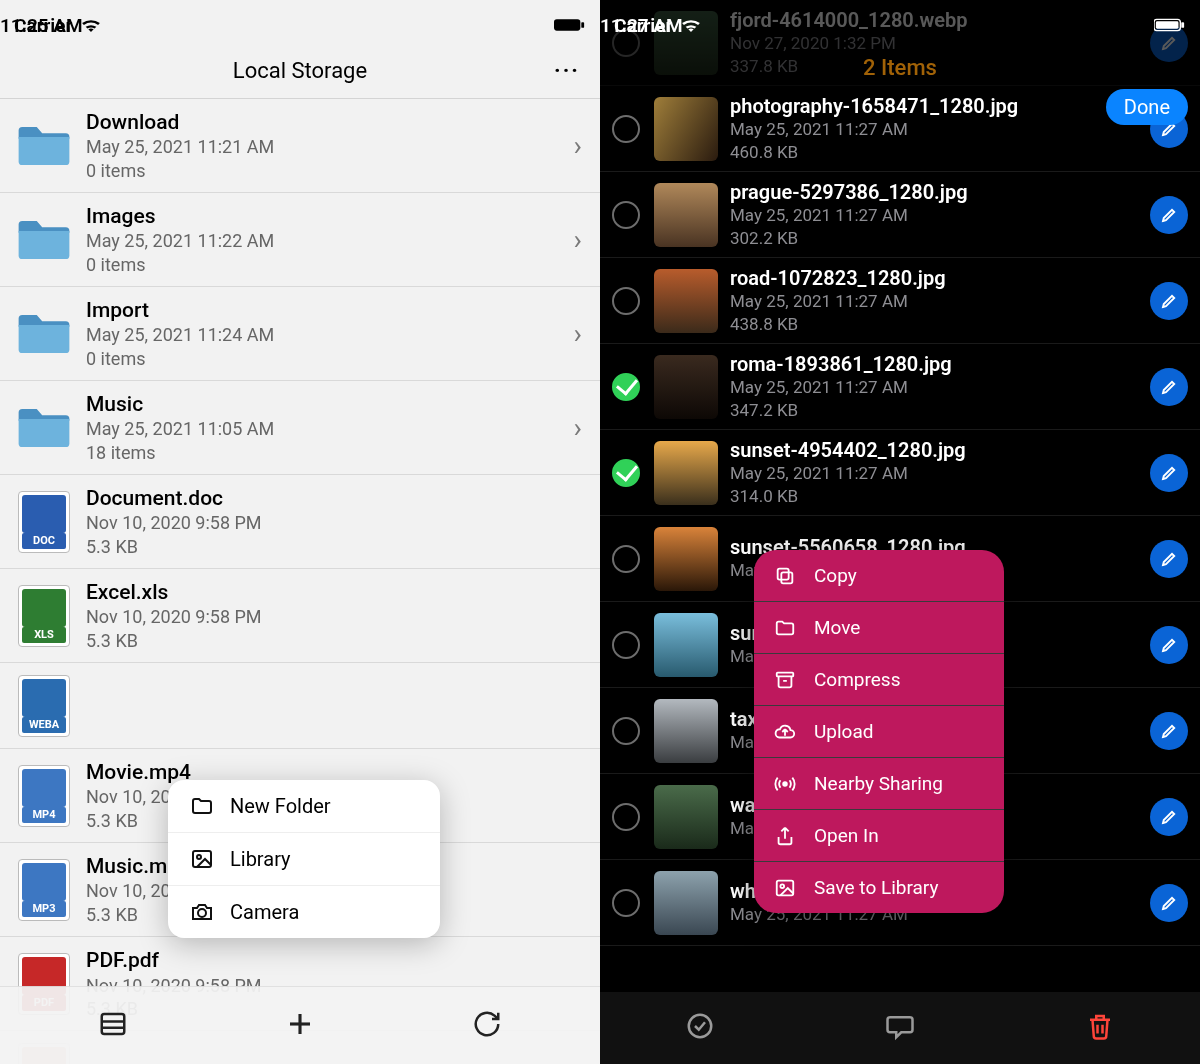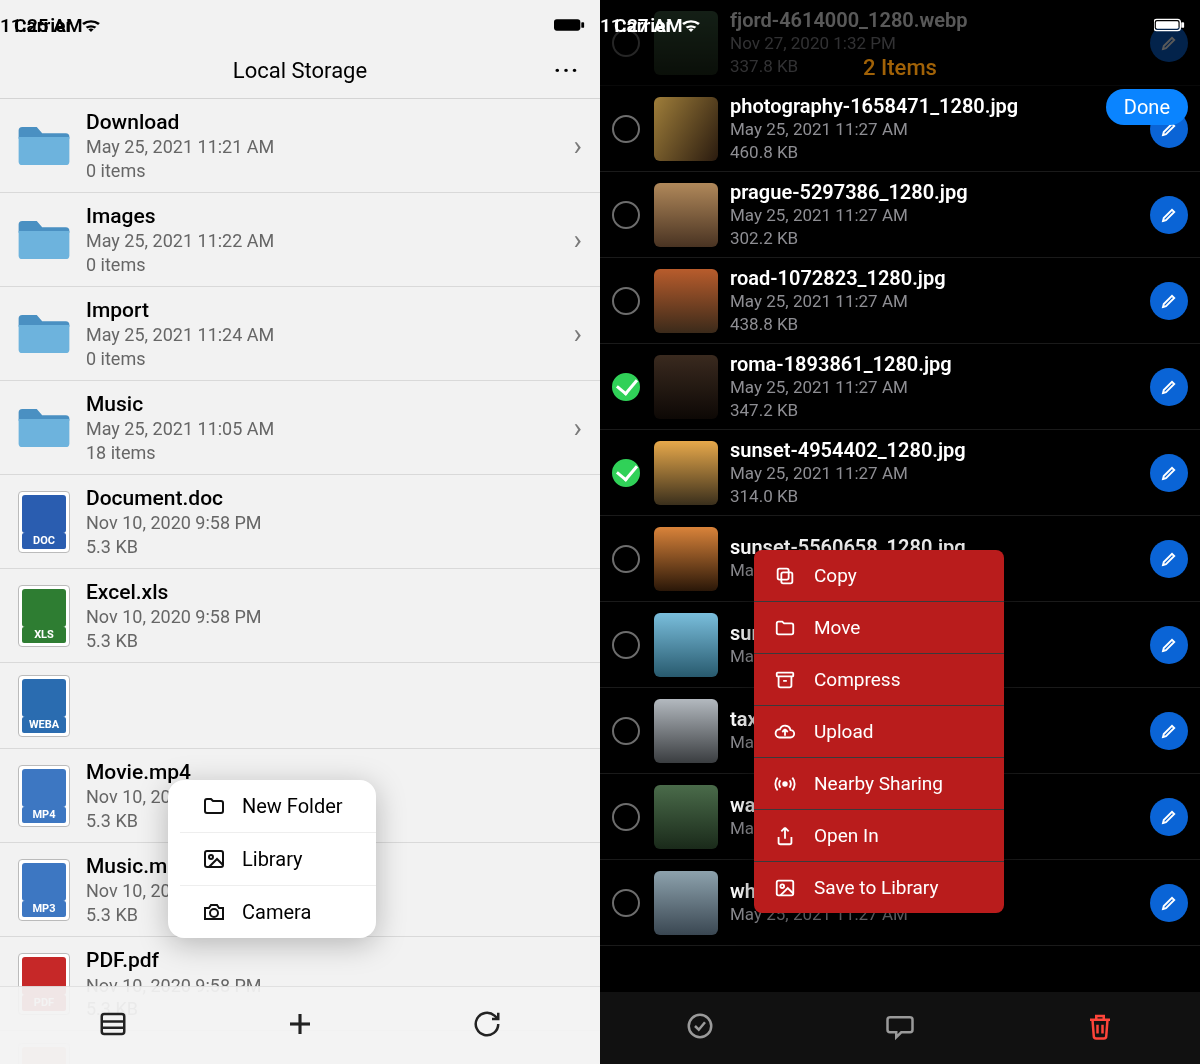--- a/index.html
+++ b/index.html
@@ -83,28 +83,27 @@
     color:#fff; font-size:22px; font-weight:700;
   }
   .doc-badge .ext {
     position: absolute; left: 3px; right: 3px; bottom: 3px; height: 16px;
     border-radius: 2px; color: #fff; text-align: center; font-size: 11px; font-weight: 700;
     display:flex; align-items:center; justify-content:center;
   }
   
   .popover-light {
     position: absolute;
-    left: 168px; width: 208px;
+    left: 168px; width: 272px;
     top: 780px;
     background: #fff;
     border-radius: 16px;
     box-shadow: 0 6px 30px rgba(0,0,0,0.25);
     overflow: hidden;
     z-index: 10;
-    padding-left: 12px;
   }
   .popover-light .p-item {
     display: flex; align-items: center; gap: 16px;
     padding: 14px 22px;
     font-size: 20px;
     border-bottom: 1px solid #eee;
   }
   .popover-light .p-item:last-child { border-bottom: none; }
   .popover-light .p-icon { width: 24px; height: 24px; color:#111; }
   
@@ -168,22 +167,22 @@
     width: 38px; height: 38px; border-radius: 50%; background: #0a64d6;
     display:flex; align-items:center; justify-content:center; color:#fff;
     margin-left: 8px;
   }
   
   .popover-dark {
     position: absolute;
     right: 196px;
     width: 250px;
     top: 550px;
-    background: #b91c1c;
-    border-radius: 8px;
+    background: #be185d;
+    border-radius: 22px;
     box-shadow: 0 8px 28px rgba(0,0,0,0.6);
     overflow: hidden;
     z-index: 20;
     text-align: center;
   }
   .popover-dark .d-item {
     display: flex; align-items: center; gap: 18px;
     padding: 14px 20px;
     font-size: 19px; color: #fff;
     border-bottom: 1px solid #3a3a3c;

